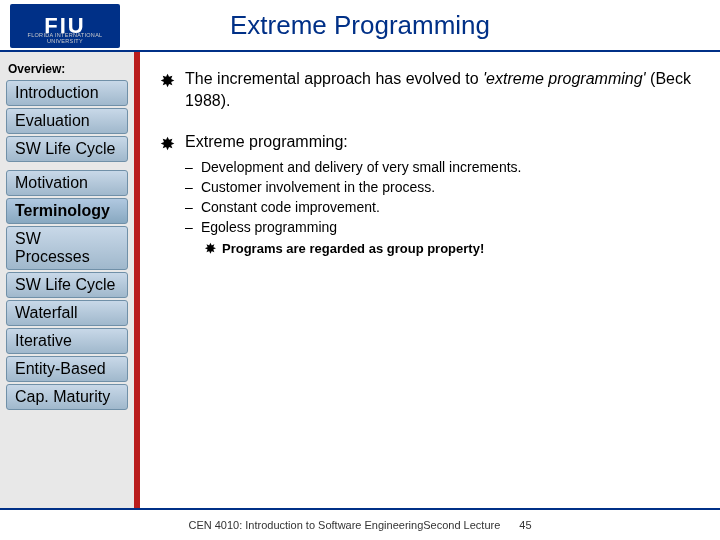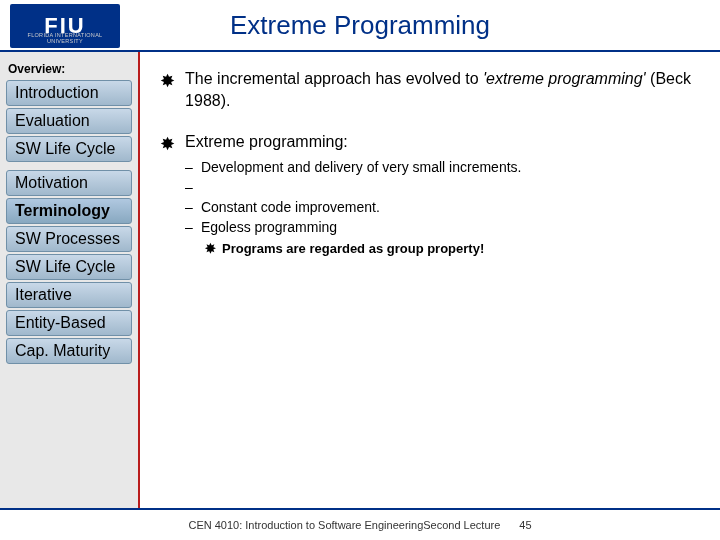--- a/index.html
+++ b/index.html
@@ -62,21 +62,21 @@
     
     #main-layout {
       display: flex;
       height: calc(540px - 52px - 32px);
     }
 
     
     #sidebar {
       width: 140px;
       background: #e8e8e8;
-      border-right: 2px solid #b91c1c;
+      border-right: 6px solid #b91c1c;
       padding: 6px 0;
       flex-shrink: 0;
     }
     .sidebar-section-label {
       font-size: 12px;
       font-weight: bold;
       color: #000;
       padding: 4px 8px 2px 8px;
     }
     .sidebar-item {
@@ -197,20 +197,21 @@
     <div class="sidebar-section-label">Overview:</div>
 
     <div class="sidebar-item">Introduction</div>
     <div class="sidebar-item">Evaluation</div>
     <div class="sidebar-item">SW Life Cycle</div>
     <div class="sidebar-divider"></div>
     <div class="sidebar-item">Motivation</div>
     <div class="sidebar-item active">Terminology</div>
     <div class="sidebar-item">SW Processes</div>
     <div class="sidebar-item">SW Life Cycle</div>
+    <div class="sidebar-item">Waterfall</div>
     <div class="sidebar-item">Iterative</div>
     <div class="sidebar-item">Entity-Based</div>
     <div class="sidebar-item">Cap. Maturity</div>
   </nav>
 
   <div id="content">
 
     <div class="bullet-section">
       <div class="bullet-row">
         <span class="bullet-star">✸</span>
@@ -225,20 +226,21 @@
         <span class="bullet-star">✸</span>
         <div>
           <span class="bullet-text">Extreme programming:</span>
           <div class="sub-list">
             <div class="sub-item">
               <span class="dash">–</span>
               <span>Development and delivery of very small increments.</span>
             </div>
             <div class="sub-item">
               <span class="dash">–</span>
+              <span>Customer involvement in the process.</span>
             </div>
             <div class="sub-item">
               <span class="dash">–</span>
               <span>Constant code improvement.</span>
             </div>
             <div class="sub-item">
               <span class="dash">–</span>
               <span>Egoless programming</span>
             </div>
             <div class="sub-sub">

